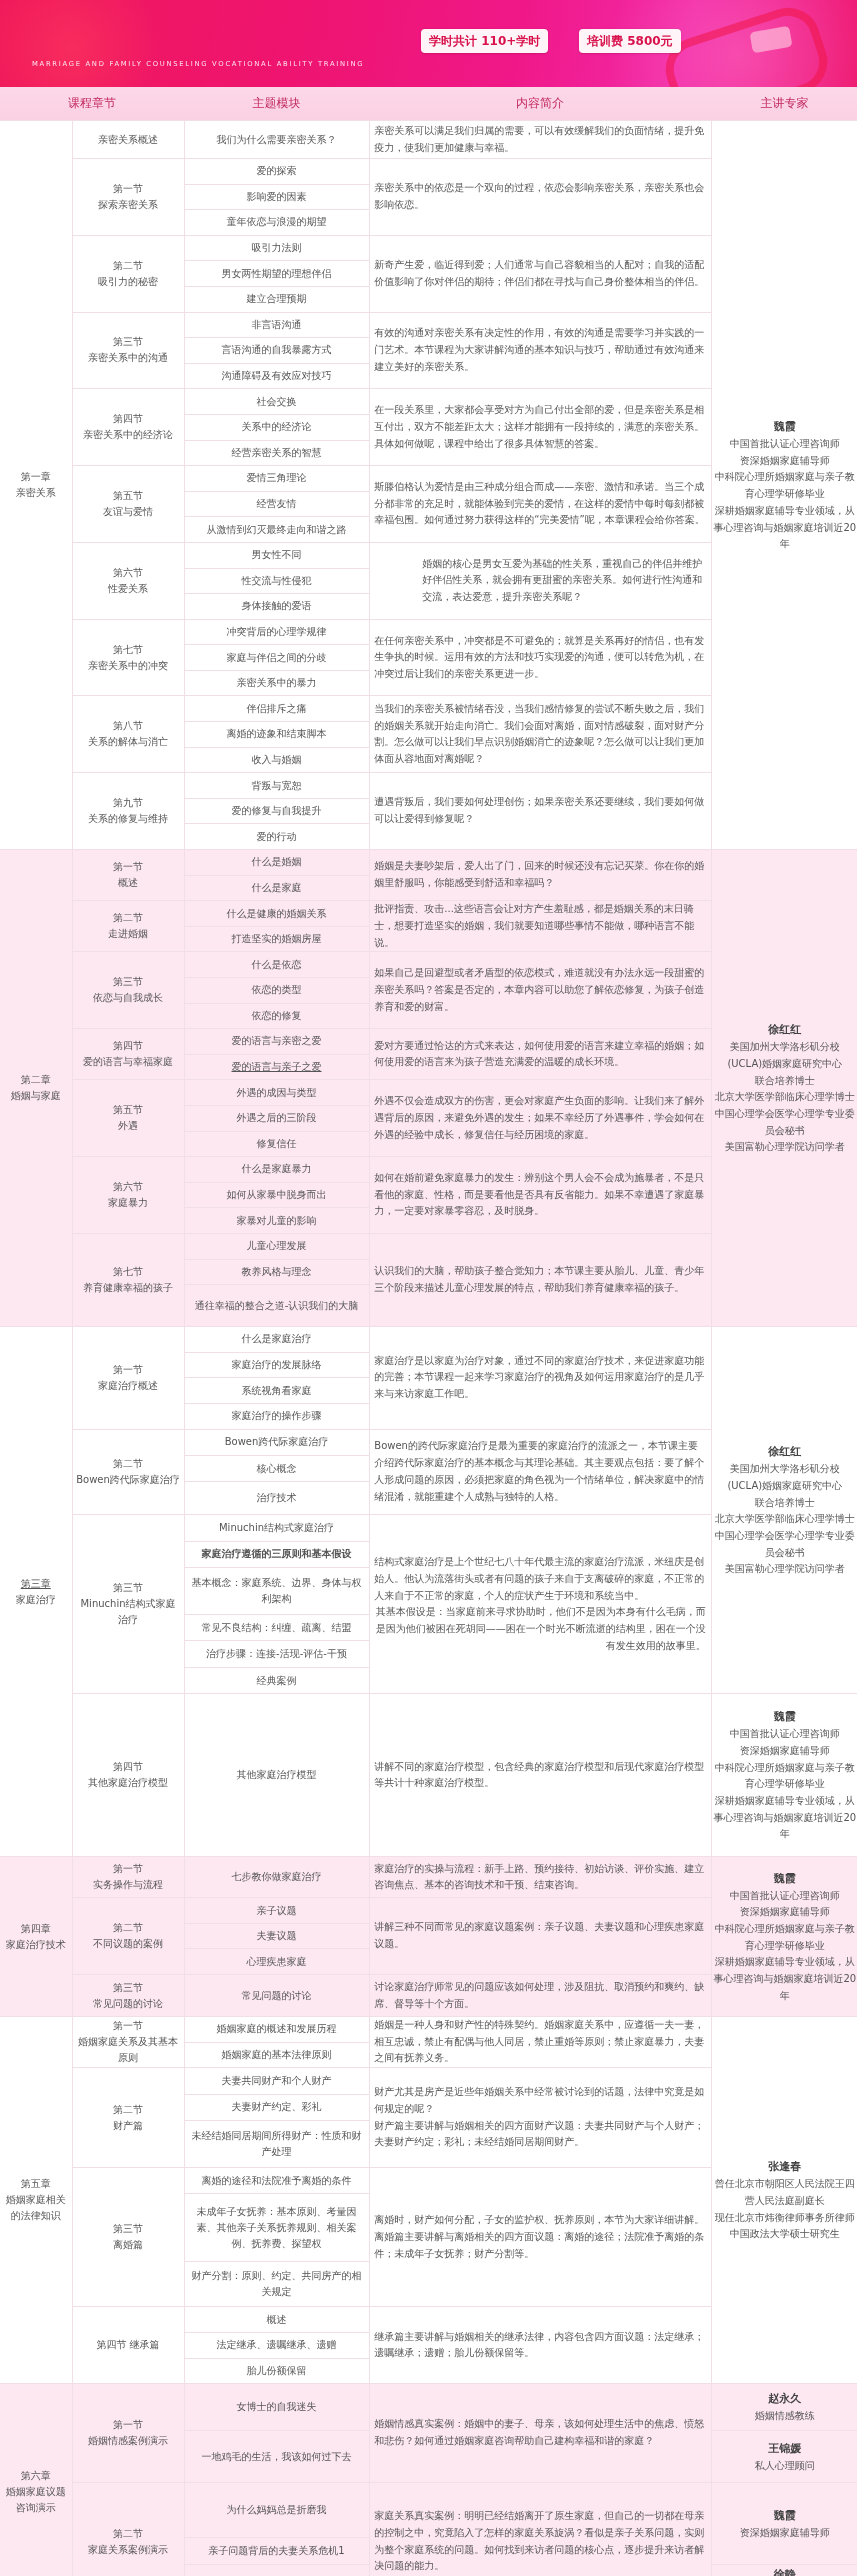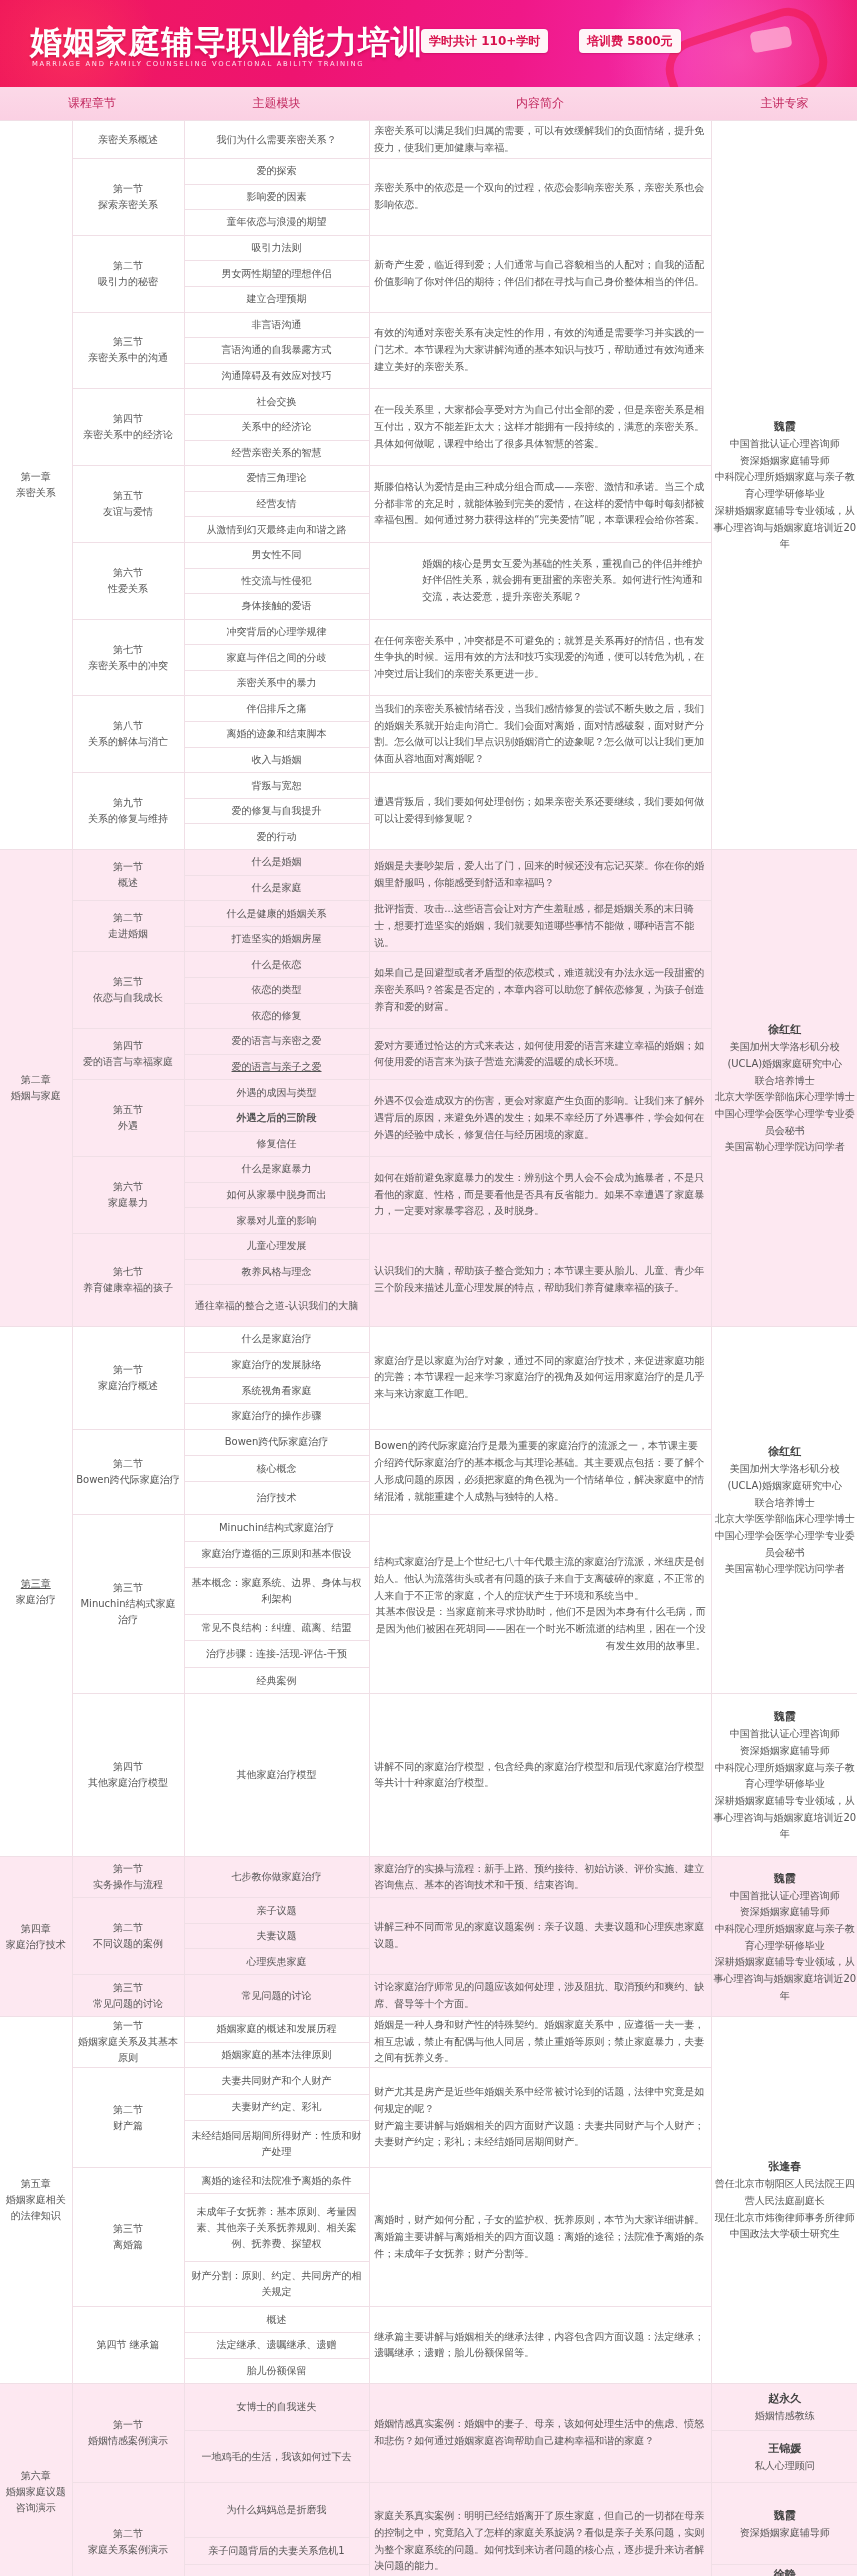--- a/index.html
+++ b/index.html
@@ -43,21 +43,20 @@
   td.subrow { height:24.6px; }
 </style>
 </head>
 <body>
 
 <div class="banner">
   <div class="glow1"></div>
   <div class="glow2"></div>
   <div class="deco"></div>
   <div class="deco2"></div>
-  <div class="title">婚姻家庭辅导职业能力培训</div>
   <div class="subtitle">MARRIAGE AND FAMILY COUNSELING VOCATIONAL ABILITY TRAINING</div>
   <div class="badge b1">学时共计 110+学时</div>
   <div class="badge b2">培训费 5800元</div>
 </div>
 
 <div class="thead">
   <div style="width: 0px;"></div>
   <div style="width: 184px;">课程章节</div>
   <div style="width:185px">主题模块</div>
   <div style="width:342px">内容简介</div>
@@ -308,21 +307,21 @@
         <td class="section" rowspan="3">
           <span style="display: block;">第五节</span>
           <span style="display: block;">外遇</span>
         </td>
         <td class="module subrow" style="height: 24.6px;">外遇的成因与类型</td>
         <td class="content" rowspan="3">
           <span style="display: block;">外遇不仅会造成双方的伤害，更会对家庭产生负面的影响。让我们来了解外遇背后的原因，来避免外遇的发生；如果不幸经历了外遇事件，学会如何在外遇的经验中成长，修复信任与经历困境的家庭。</span>
         </td>
       </tr>
       <tr class="pink">
-        <td class="module subrow" style="height: 24.6px; font-weight: bold;">外遇之后的三阶段</td>
+        <td class="module subrow" style="height: 24.6px;">外遇之后的三阶段</td>
       </tr>
       <tr class="pink">
         <td class="module subrow" style="height: 24.6px;">修复信任</td>
       </tr>
       <tr class="pink">
         <td class="section" rowspan="3">
           <span style="display: block;">第六节</span>
           <span style="display: block;">家庭暴力</span>
         </td>
         <td class="module subrow" style="height: 24.6px;">什么是家庭暴力</td>
@@ -404,21 +403,21 @@
           <span style="display: block;">第三节</span>
           <span style="display: block;">Minuchin结构式家庭治疗</span>
         </td>
         <td class="module subrow" style="height: 25.4px;">Minuchin结构式家庭治疗</td>
         <td class="content" rowspan="6">
           <span style="display: block;">结构式家庭治疗是上个世纪七八十年代最主流的家庭治疗流派，米纽庆是创始人。他认为流落街头或者有问题的孩子来自于支离破碎的家庭，不正常的人来自于不正常的家庭，个人的症状产生于环境和系统当中。</span>
           <span style="display: block; text-align: right;">其基本假设是：当家庭前来寻求协助时，他们不是因为本身有什么毛病，而是因为他们被困在死胡同——困在一个时光不断流逝的结构里，困在一个没有发生效用的故事里。</span>
         </td>
       </tr>
       <tr class="white">
-        <td class="module subrow" style="height: 25.4px;">家庭治疗遵循的三原则和基本假设</td>
+        <td class="module subrow" style="height: 25.4px; font-weight: bold;">家庭治疗遵循的三原则和基本假设</td>
       </tr>
       <tr class="white">
         <td class="module subrow" style="height: 46px;">基本概念：家庭系统、边界、身体与权利架构</td>
       </tr>
       <tr class="white">
         <td class="module subrow" style="height: 25.4px;">常见不良结构：纠缠、疏离、结盟</td>
       </tr>
       <tr class="white">
         <td class="module subrow" style="height: 25.4px;">治疗步骤：连接-活现-评估-干预</td>
       </tr>

